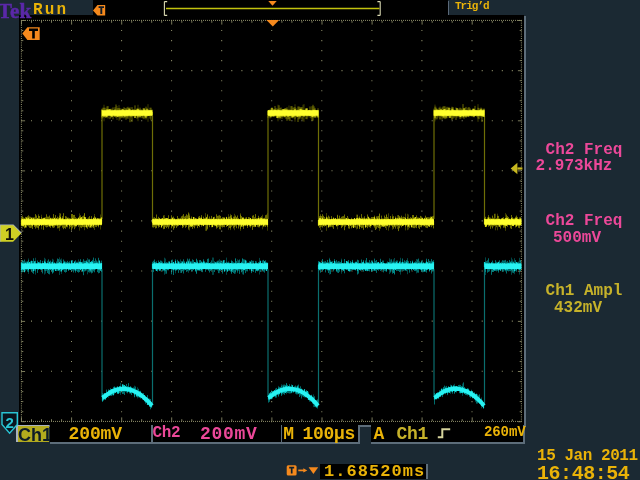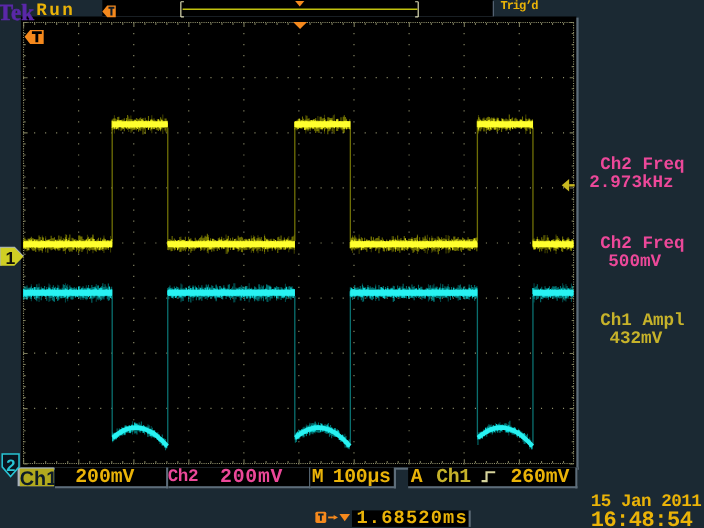--- a/index.html
+++ b/index.html
@@ -38,21 +38,21 @@
 <div class="a mono khaki" style="left:68.5px;top:424px;font-size:18px;letter-spacing:-0.1px">200mV</div>
 <div class="a" style="left:152.5px;top:424.5px;width:130.5px;height:19px;background:#000;border-right:2px solid #5d6d7a;border-bottom:2px solid #5d6d7a"></div>
 <div class="a mono teal" style="left:152.5px;top:424px;font-size:16px;letter-spacing:-0.4px">Ch2</div>
 <div class="a mono teal" style="left:200px;top:424px;font-size:18px;letter-spacing:0.7px">200mV</div>
 <div class="a" style="left:281.5px;top:424.5px;width:78px;height:19px;background:#000;border-right:2px solid #5d6d7a;border-bottom:2px solid #5d6d7a"></div>
 <div class="a mono khaki" style="left:283.3px;top:424px;font-size:18px">M</div>
 <div class="a mono khaki" style="left:302.5px;top:424px;font-size:18px;letter-spacing:-0.3px">100µs</div>
 <div class="a" style="left:370.8px;top:424.5px;width:154px;height:19px;background:#000;border-right:2px solid #5d6d7a;border-bottom:2px solid #5d6d7a"></div>
 <div class="a mono khaki" style="left:373.5px;top:424px;font-size:18px">A</div>
 <div class="a mono yel" style="left:396.5px;top:424px;font-size:18px;letter-spacing:-0.3px">Ch1</div>
-<div class="a mono khaki" style="left:464px;top:424px;font-size:18px;letter-spacing:-0.1px">260mV</div>
+<div class="a mono khaki" style="left:484px;top:424px;font-size:14px;letter-spacing:-0.1px">260mV</div>
 
 <div class="a" style="left:320px;top:463.5px;width:108px;height:15.5px;background:#000;border-right:2px solid #5d6d7a"></div>
 <div class="a mono khaki" style="left:324px;top:462px;font-size:17px;letter-spacing:1.05px">1.68520ms</div>
 
 <div class="a mono khaki" style="left:537px;top:446.5px;font-size:16px;letter-spacing:-0.45px">15 Jan 2011</div>
 <div class="a mono khaki" style="left:537px;top:461.5px;font-size:20px;letter-spacing:-0.45px">16:48:54</div>
 
 <svg class="a" style="left:0;top:0" width="640" height="480" viewBox="0 0 640 480">
 
 <g stroke="#8e8e6a" fill="none">

